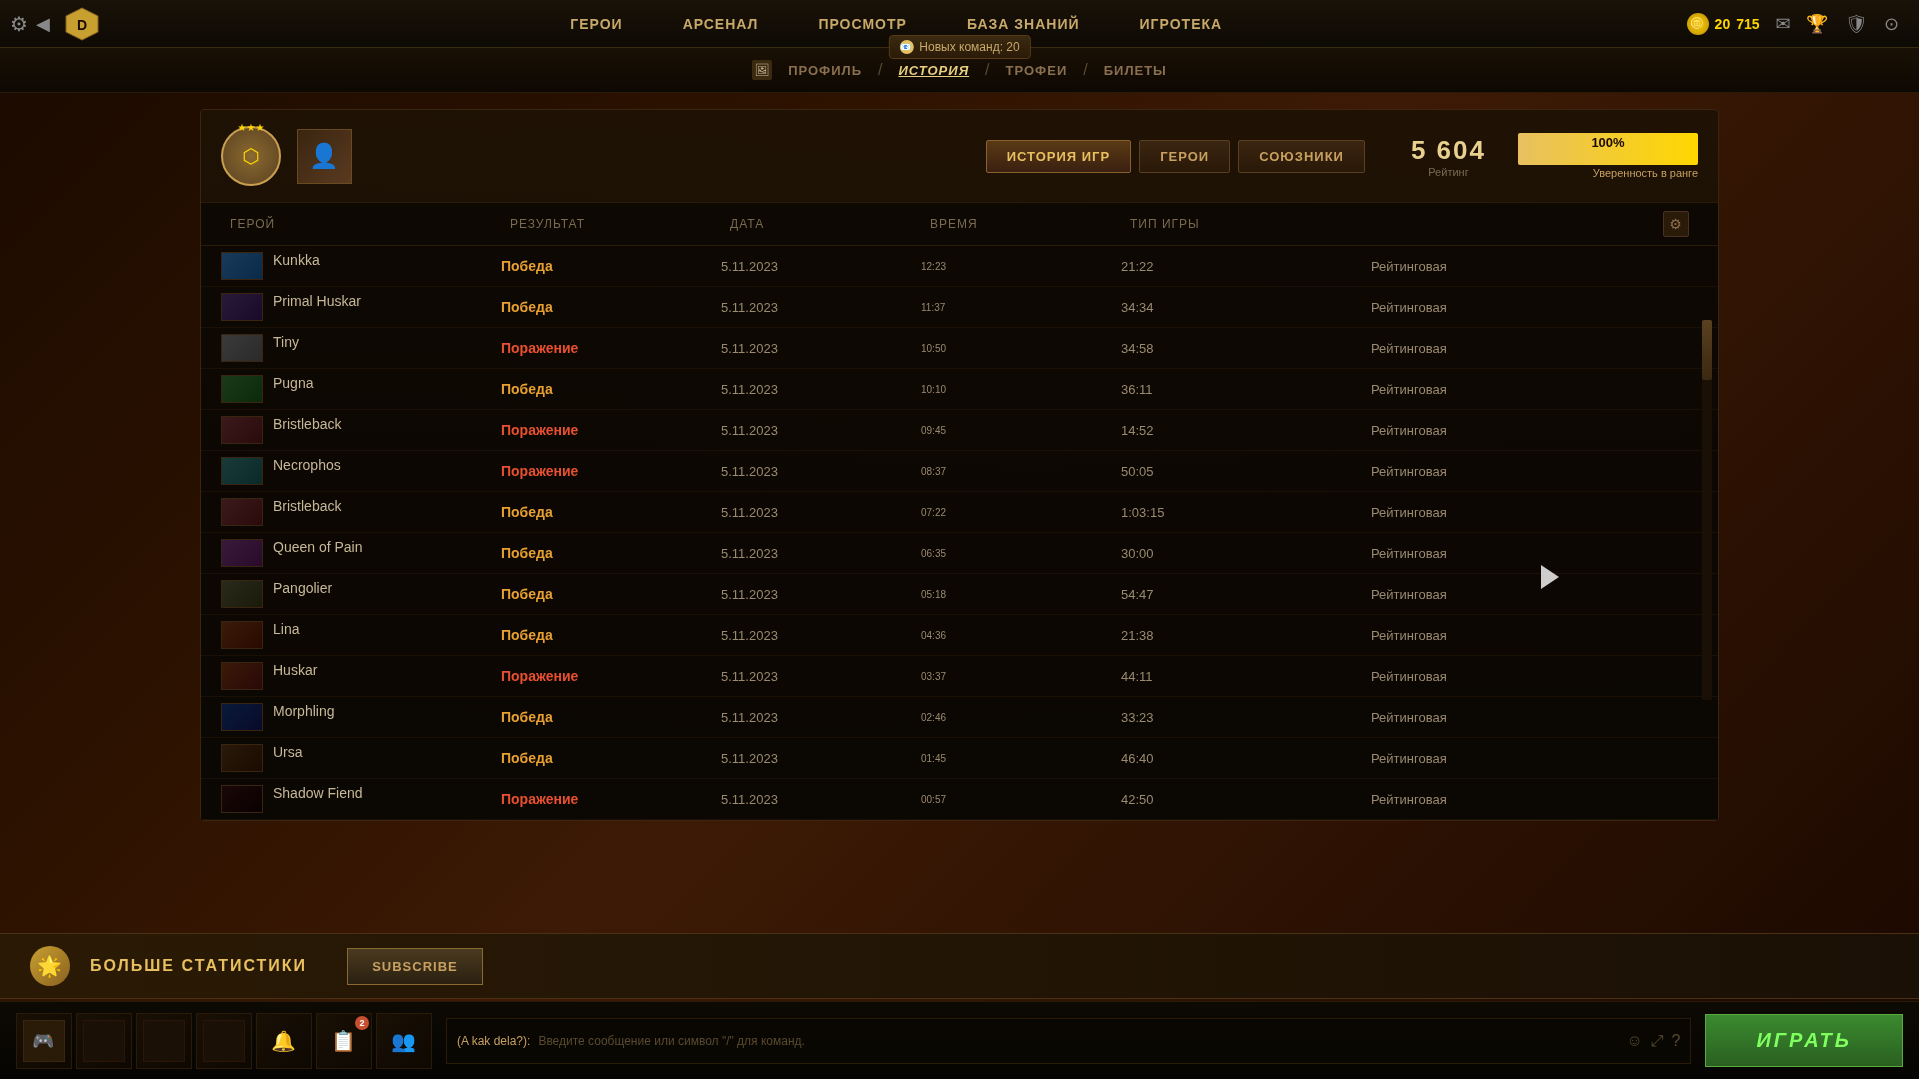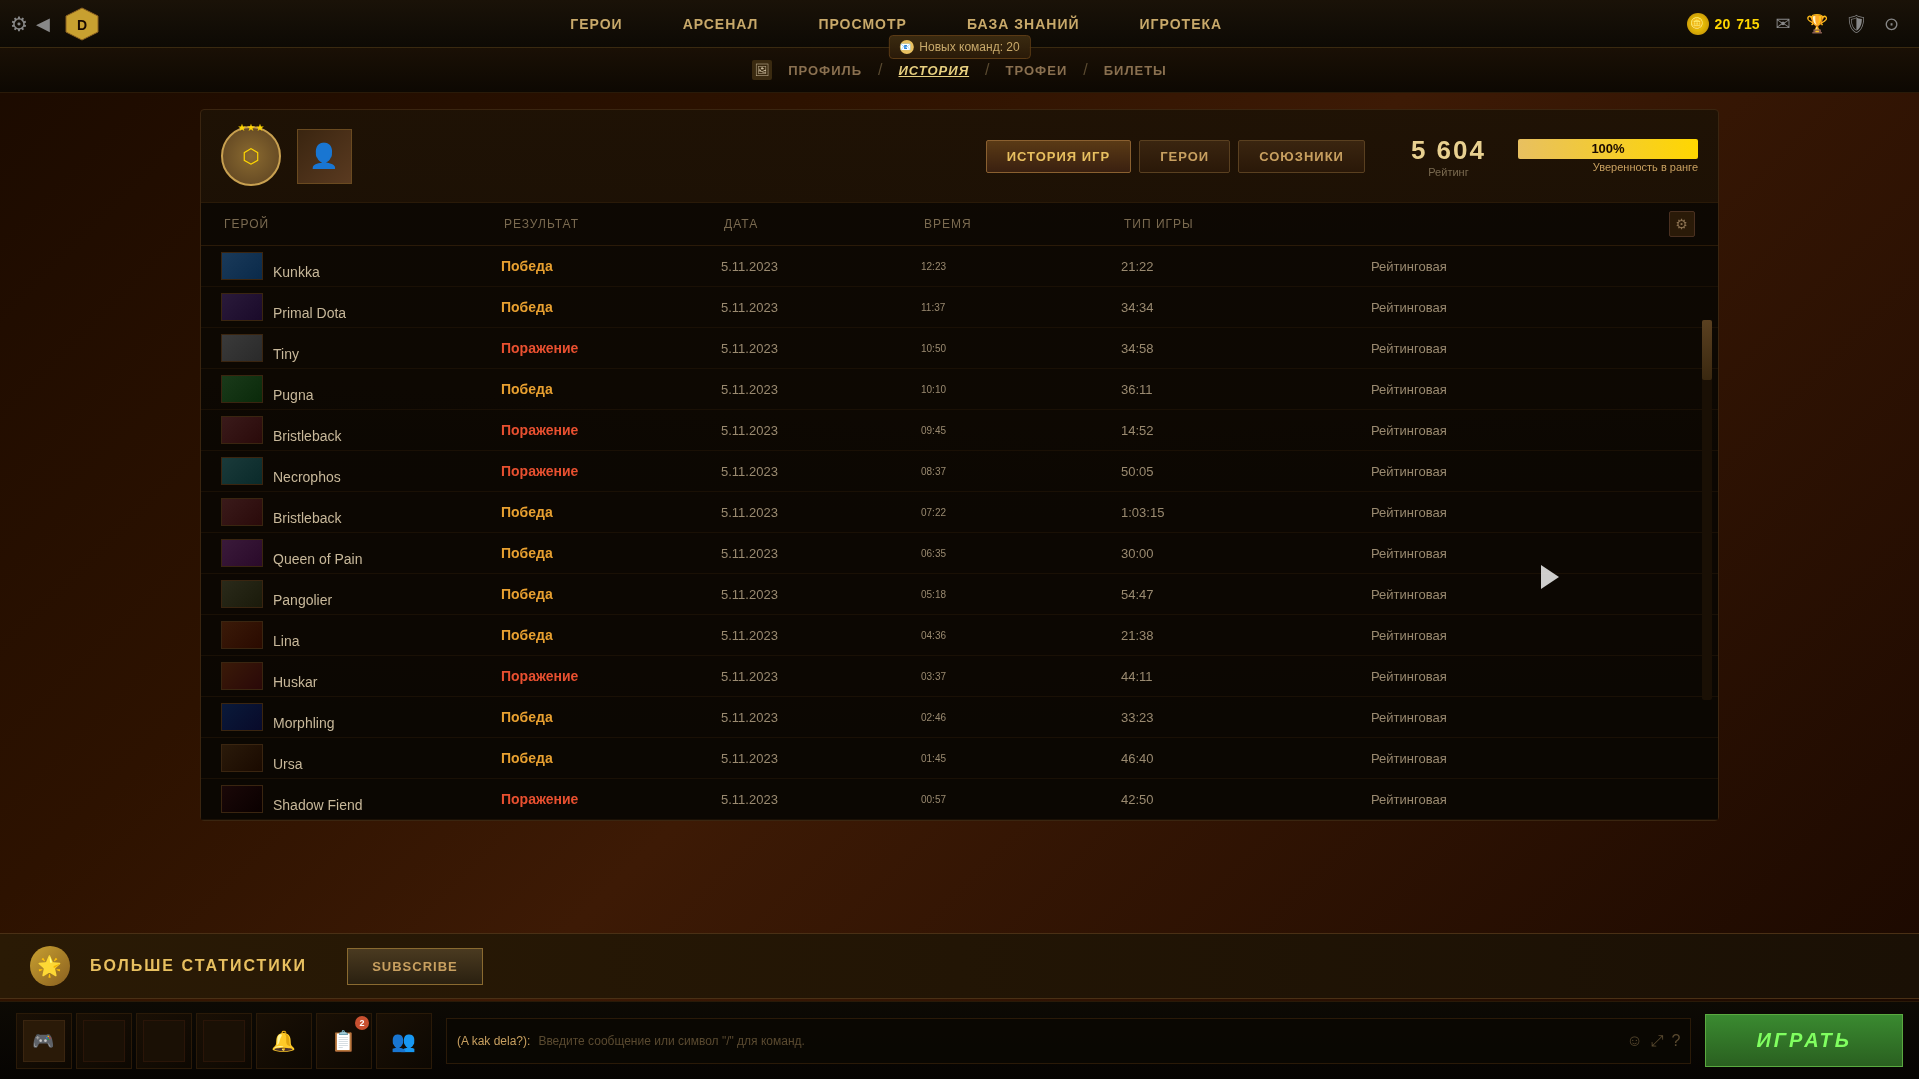--- a/index.html
+++ b/index.html
@@ -273,21 +273,21 @@
       color: #7a6a50;
     }
     .rating-bar-container {
       margin-left: 16px;
       display: flex;
       flex-direction: column;
       align-items: flex-end;
     }
     .rating-bar {
       width: 180px;
-      height: 20px;
+      height: 32px;
       background: linear-gradient(90deg, #e8c060 0%, #ffd700 100%);
       border-radius: 2px;
       position: relative;
       overflow: hidden;
     }
     .rating-bar-text {
       position: absolute;
       width: 100%;
       text-align: center;
       font-size: 13px;
@@ -302,21 +302,21 @@
     }
 
     
     .table-container {
       background: rgba(10,6,2,0.8);
       margin: 0 -0px;
     }
     .table-header {
       display: grid;
       grid-template-columns: 280px 220px 200px 200px 250px auto;
-      padding: 8px 23px;
+      padding: 8px 29px;
       border-bottom: 1px solid #2a1a08;
       align-items: center;
     }
     .table-header-cell {
       font-size: 12px;
       color: #7a6a50;
       letter-spacing: 1px;
       text-transform: uppercase;
     }
     .table-header-cell.right {
@@ -327,21 +327,21 @@
     .table-row {
       display: grid;
       grid-template-columns: 280px 220px 200px 200px 250px auto;
       padding: 6px 20px;
       border-bottom: 1px solid #1a1005;
       align-items: center;
       cursor: pointer;
     }
     .hero-cell {
       display: flex;
-      align-items: flex-end;
+      align-items: flex-start;
       gap: 10px;
     }
     .hero-thumb {
       width: 42px;
       height: 28px;
       background: linear-gradient(135deg, #2a1a08, #3a2510);
       border: 1px solid #3a2510;
       display: flex;
       align-items: center;
       justify-content: center;
@@ -670,21 +670,21 @@
       </div>
       <span class="result-win">Победа</span>
       <span class="date-cell">5.11.2023</span>
       <span class="time-cell">12:23</span>
       <span class="duration-cell">21:22</span>
       <span class="type-cell">Рейтинговая</span>
     </div>
           <div class="table-row">
       <div class="hero-cell">
         <div class="hero-thumb hero-primal"></div>
-        <span class="hero-name">Primal Dota</span>
+        <span class="hero-name">Primal Huskar</span>
       </div>
       <span class="result-win">Победа</span>
       <span class="date-cell">5.11.2023</span>
       <span class="time-cell">11:37</span>
       <span class="duration-cell">34:34</span>
       <span class="type-cell">Рейтинговая</span>
     </div>
           <div class="table-row">
       <div class="hero-cell">
         <div class="hero-thumb hero-tiny"></div>

